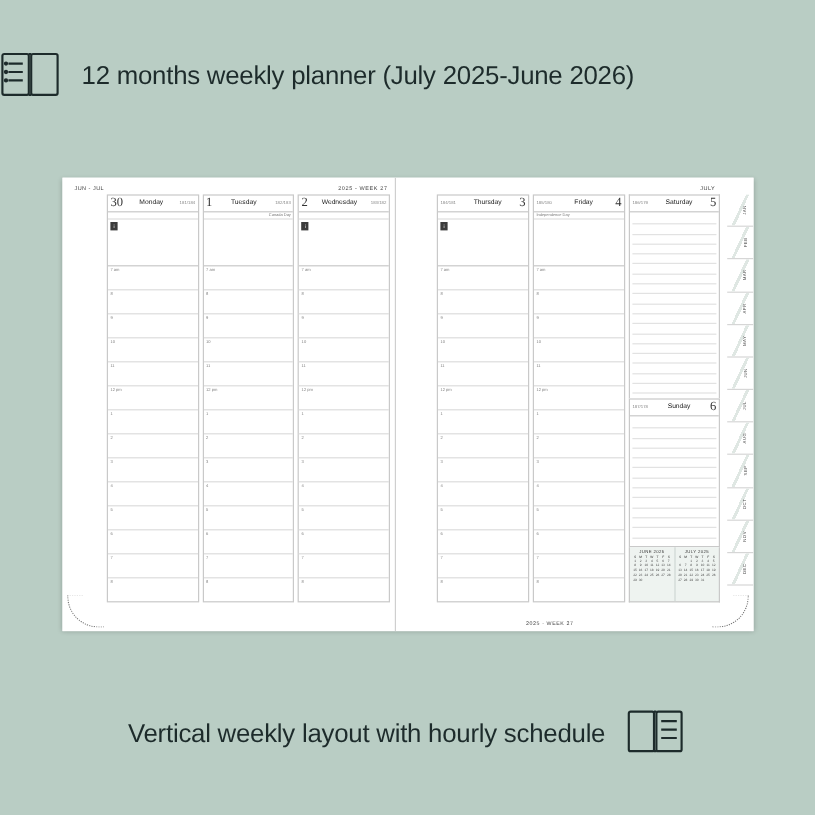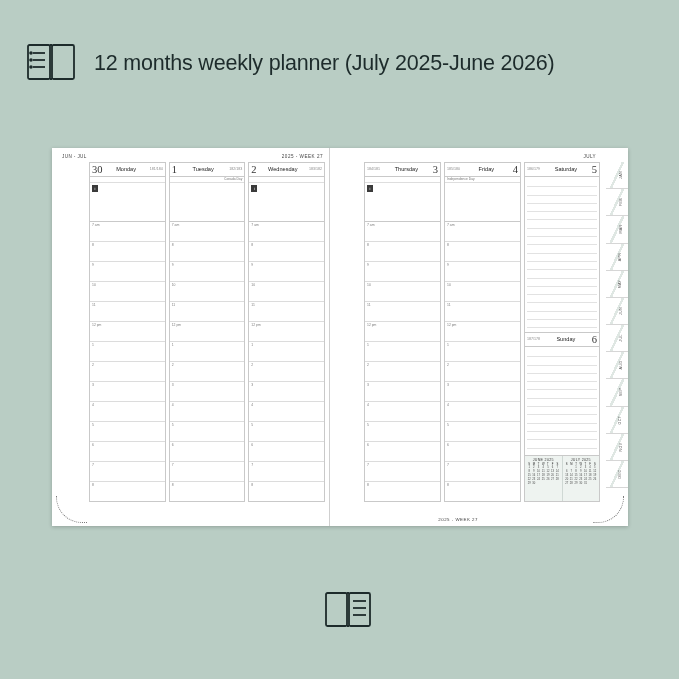--- a/index.html
+++ b/index.html
@@ -17,21 +17,20 @@
 
   
   .top-head {
     position: absolute;
     left: 0;
     top: 28px;
     width: 679px;
     height: 70px;
     display: flex;
     align-items: center;
-    padding-left: 26px;
     box-sizing: border-box;
   }
   .book-icon {
     width: 52px;
     height: 46px;
     flex: 0 0 auto;
   }
   .top-title {
     font-size: 21.5px;
     color: #1d2b2b;
@@ -695,20 +694,21 @@
           <span>DEC</span>
         </div>
     </div>
 
     <div class="footer-right">2025 - WEEK 27</div>
     <div class="corner br"></div>
   </div>
 </div>
 
 <div class="bottom-head">
+  <div class="bottom-title">Vertical weekly layout with hourly schedule</div>
   <span class="book-icon-2">
     <svg viewBox="0 0 50 44" width="50" height="44" fill="none" stroke="#1d2b2b" stroke-width="1.8">
       <rect x="2" y="4" width="21" height="33" rx="1.5"></rect>
       <rect x="25" y="4" width="21" height="33" rx="1.5"></rect>
       <path d="M23 4 L25 4 M23 37 L25 37"></path>
       <line x1="29" y1="12" x2="42" y2="12"></line>
       <line x1="29" y1="19" x2="42" y2="19"></line>
       <line x1="29" y1="26" x2="42" y2="26"></line>
     </svg>
   </span>

